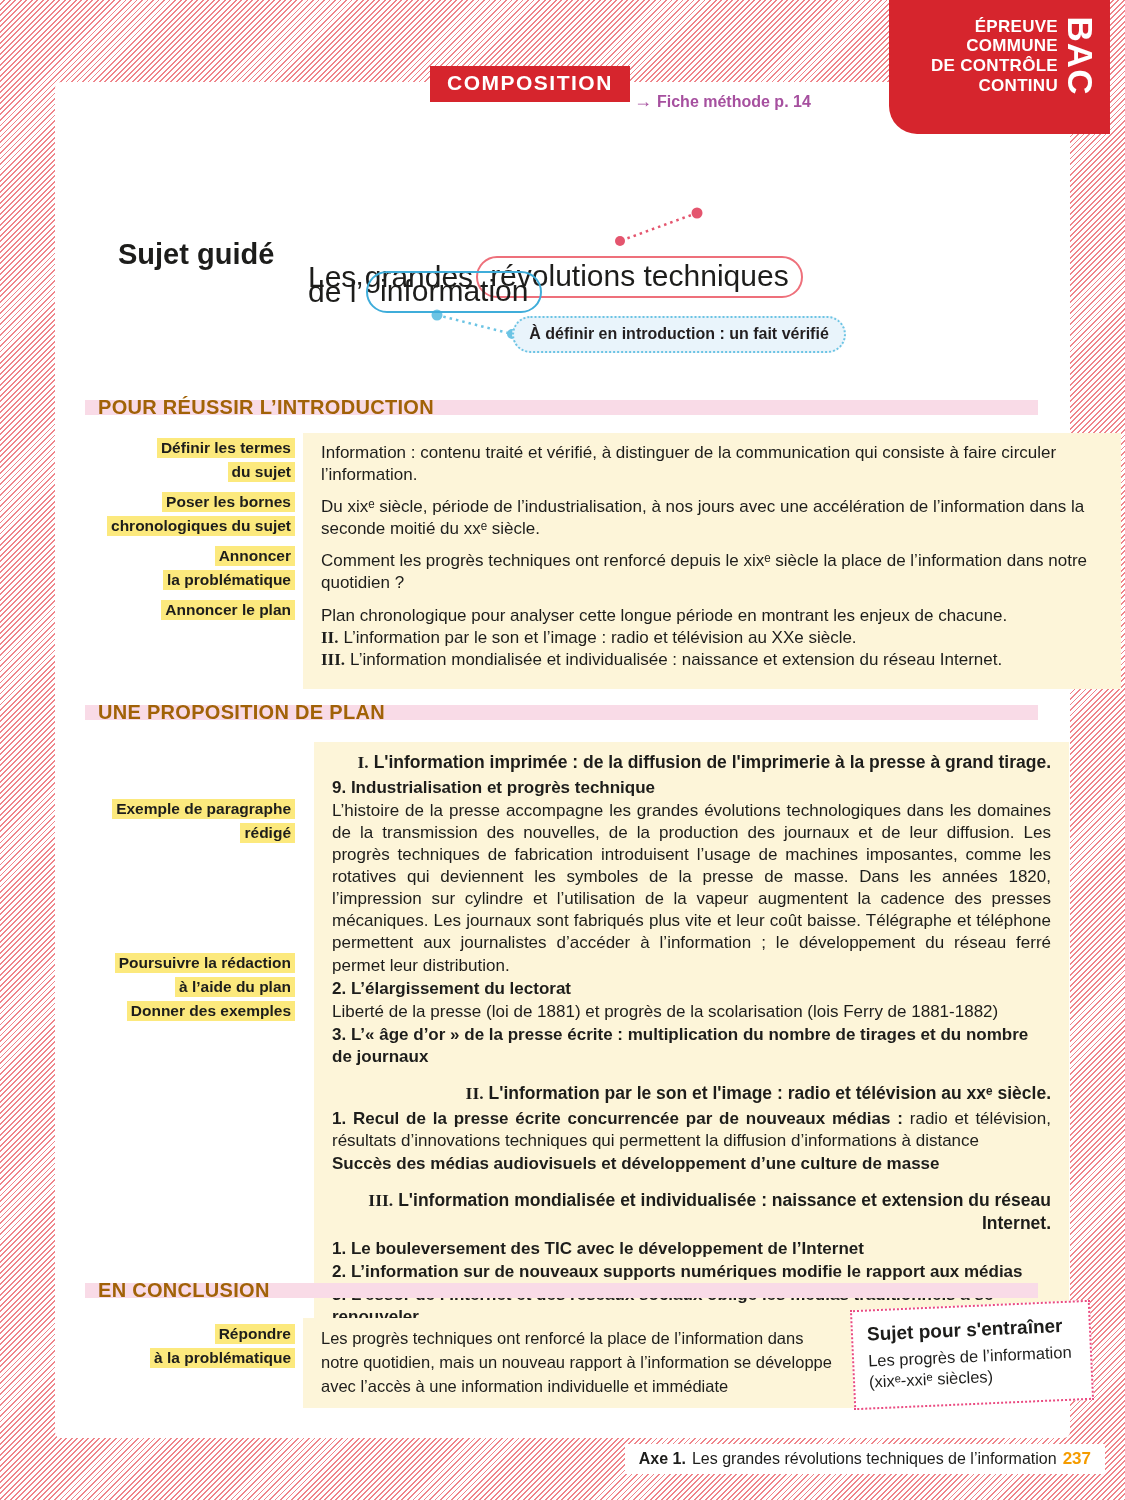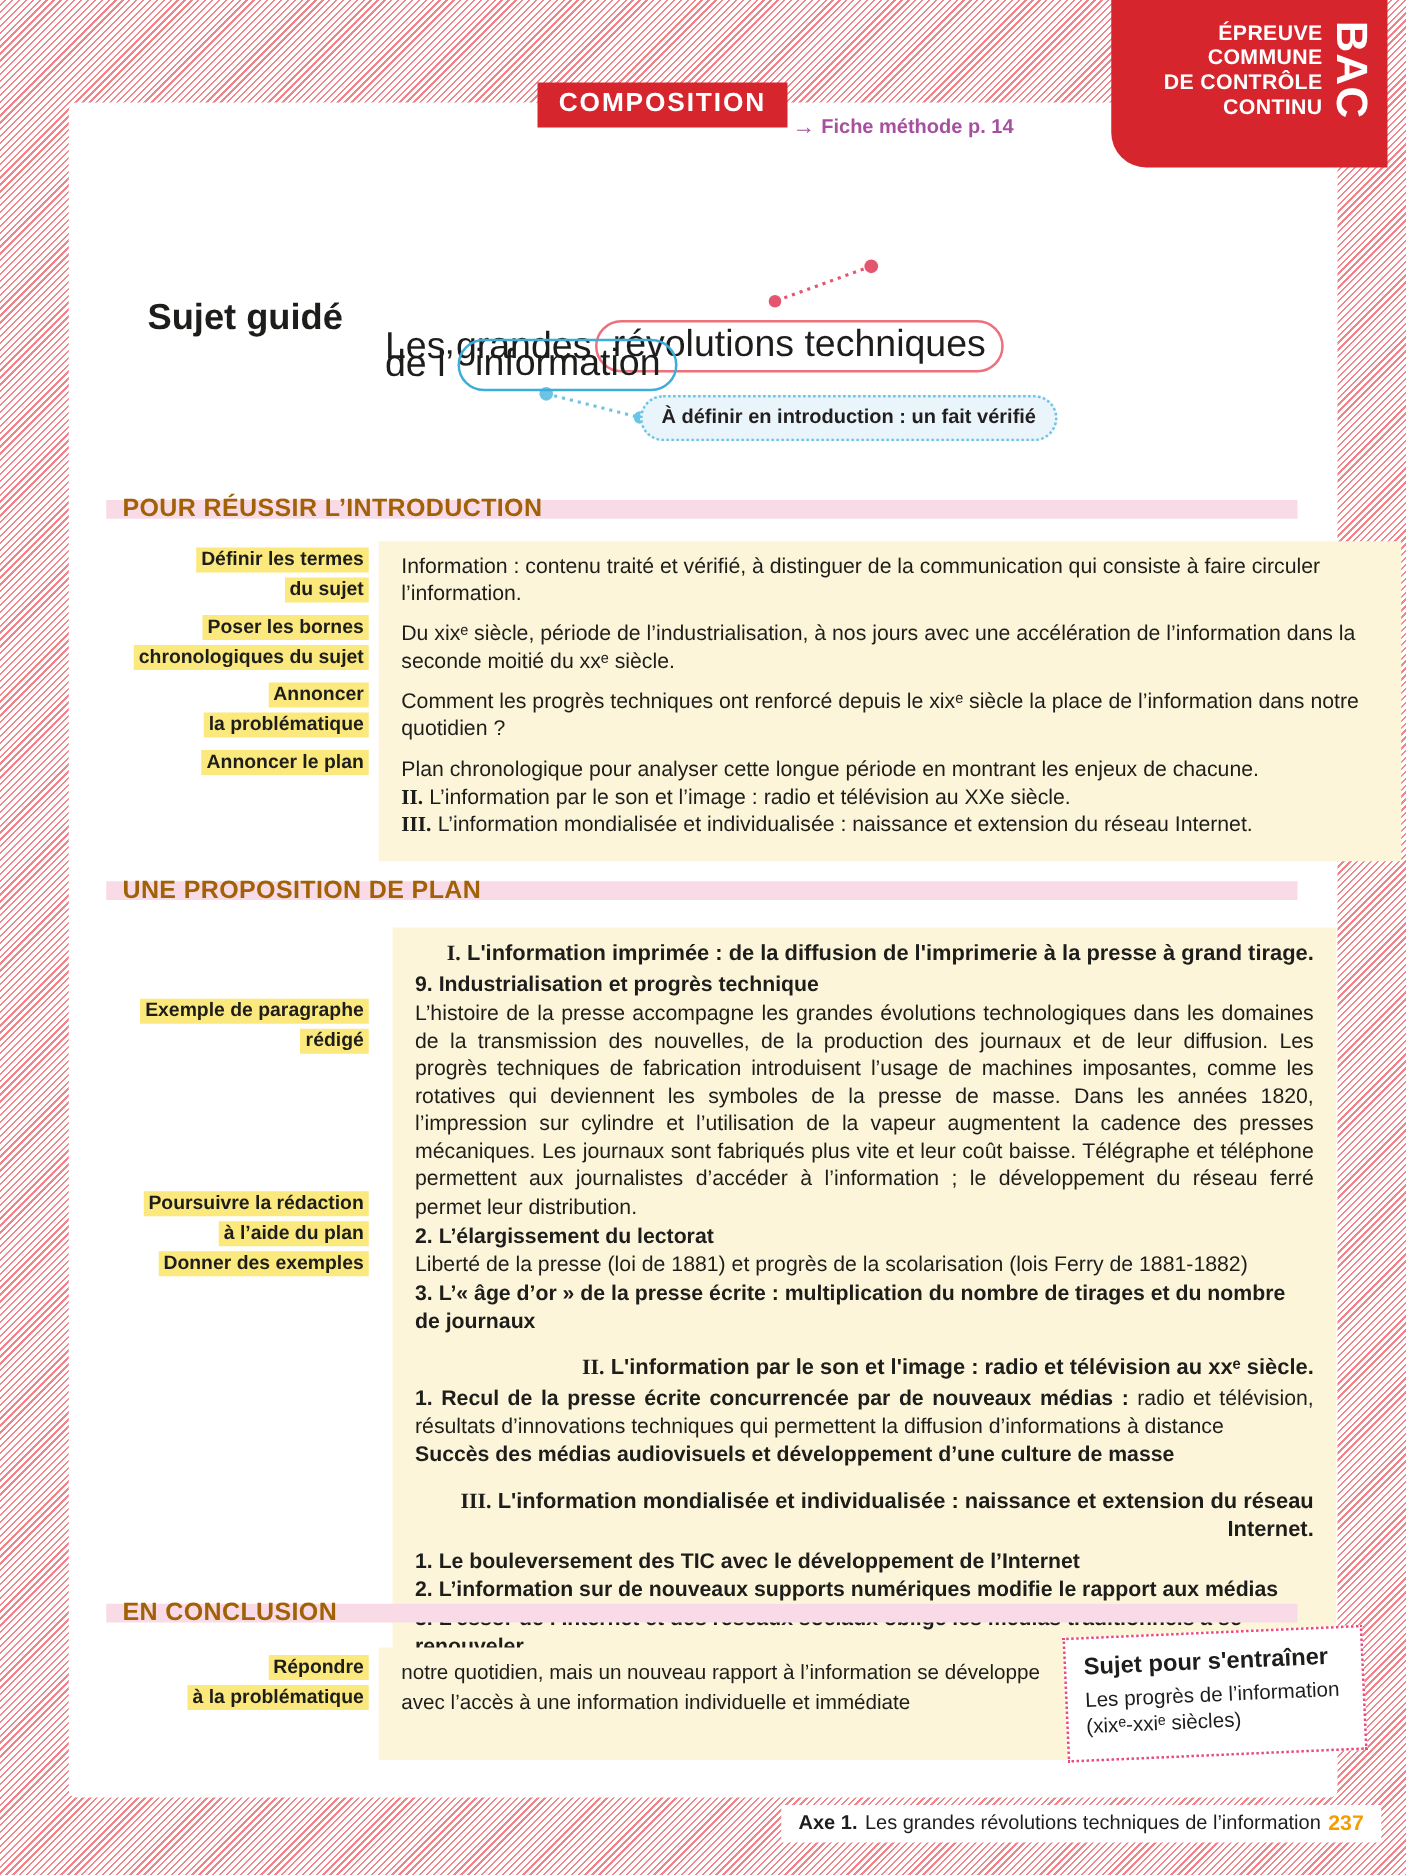--- a/index.html
+++ b/index.html
@@ -239,20 +239,21 @@
   </div>
 
   <div class="band" id="band-conc">EN CONCLUSION</div>
 
   <div class="labels" id="lab-c1">
     <div class="lbl-line"><span class="hl">Répondre</span></div>
     <div class="lbl-line"><span class="hl">à la problématique</span></div>
   </div>
 
   <div class="yellow" id="y3">
+    <span class="cline">Les progrès techniques ont renforcé la place de l’information dans</span>
     <span class="cline">notre quotidien, mais un nouveau rapport à l’information se développe</span>
     <span class="cline">avec l’accès à une information individuelle et immédiate</span>
   </div>
 
   <div class="training">
     <div class="training-title">Sujet pour s'entraîner</div>
     <div class="training-line">Les progrès de l’information</div>
     <div class="training-line">(xixᵉ-xxiᵉ siècles)</div>
   </div>
 

